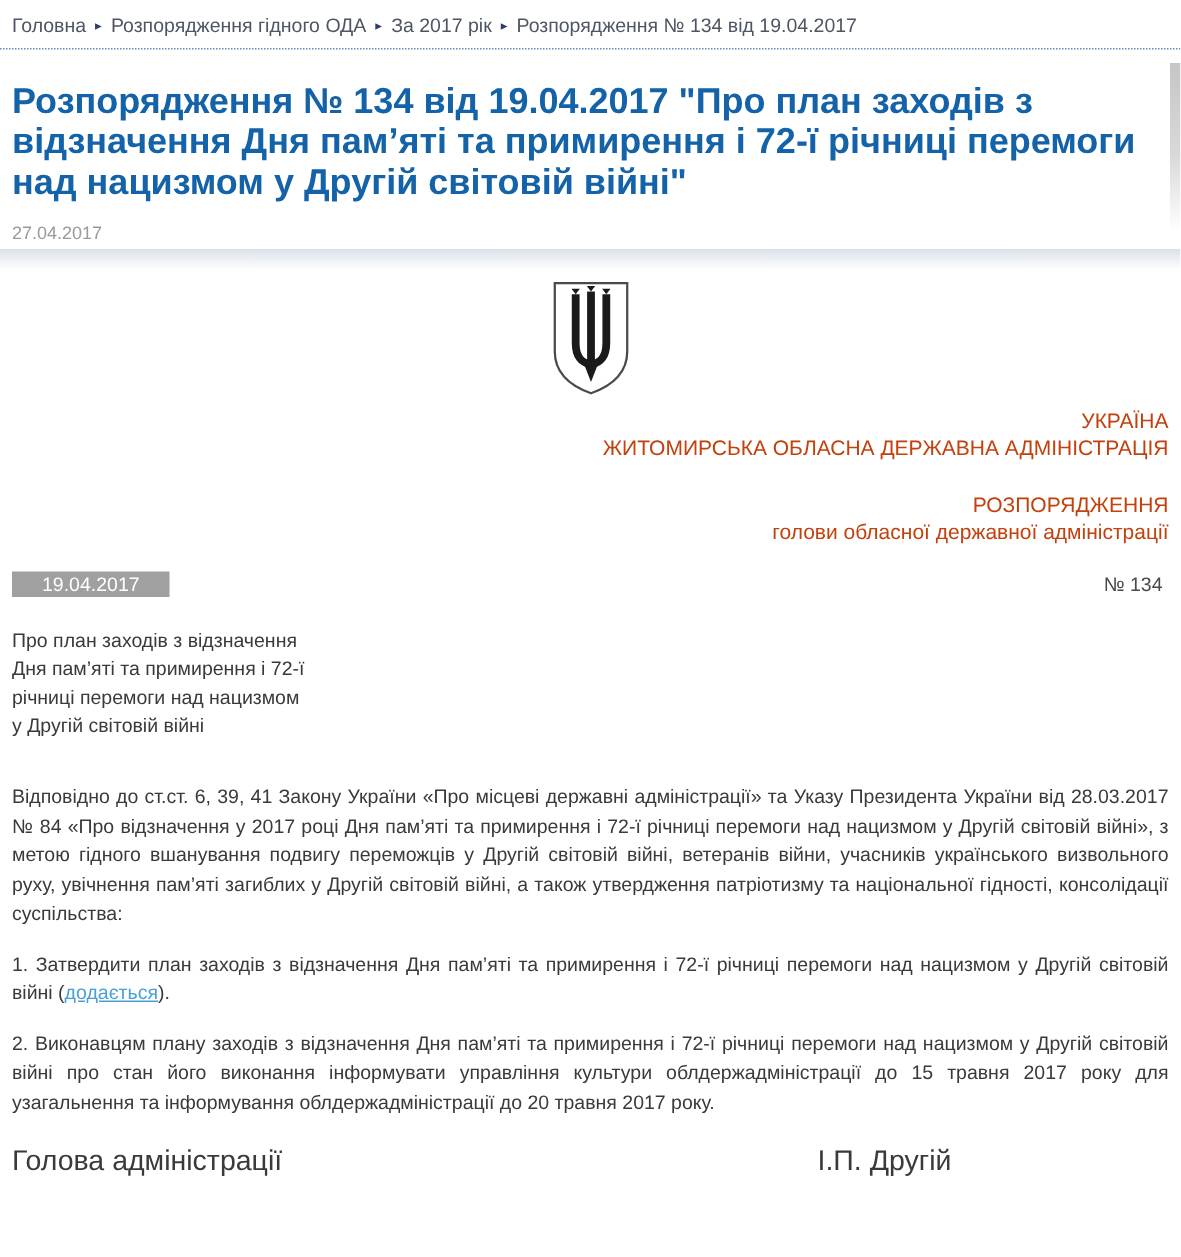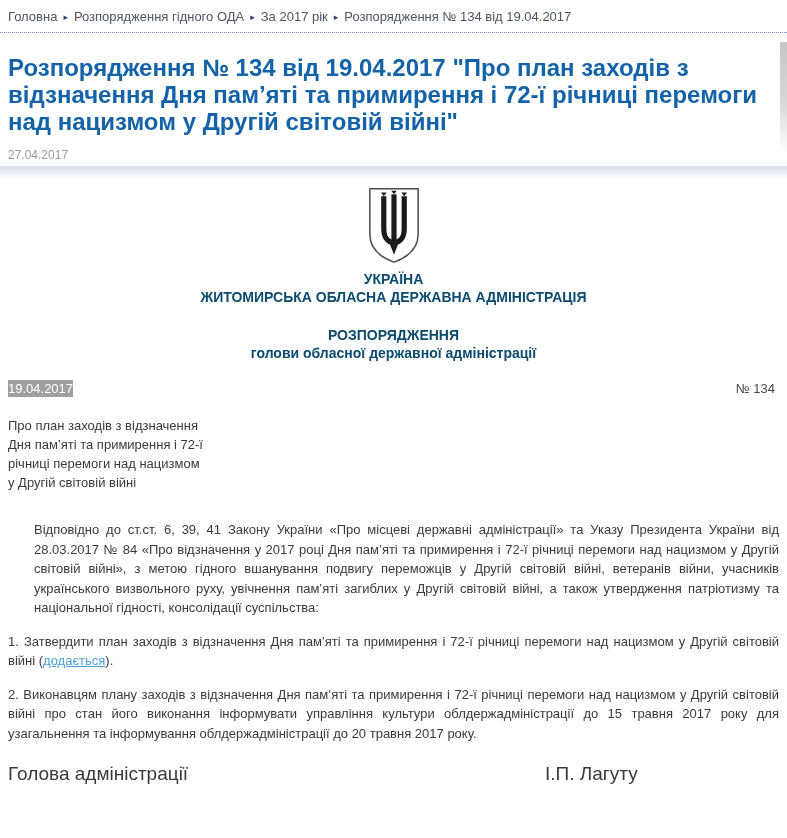--- a/index.html
+++ b/index.html
@@ -45,39 +45,39 @@
     background: linear-gradient(to bottom, #c6c6c6 0%, #d9d9d9 55%, rgba(217,217,217,0) 100%);
   }
 
   
   .doc { margin: 0 8px; color: #333333; }
   .emblem-wrap { text-align: center; margin-top: 6px; }
   svg.emblem { width: 56px; height: 78px; display: inline-block; }
 
   .org-block { text-align: center; margin-top: 2px; }
   .org-line {
-    font-weight: bold; font-size: 14px; line-height: 18px; color: #0c4a6e;
+    font-weight: normal; font-size: 14px; line-height: 18px; color: #c2410c; text-align: right;
   }
   .doc-type-block { text-align: center; margin-top: 20px; }
 
   .date-row {
     display: flex; justify-content: space-between; align-items: center;
     margin-top: 18px; font-size: 13px;
   }
-  .doc-date { background: #a0a0a0; color: #ffffff; padding: 1px 0; }
+  .doc-date { background: #a0a0a0; color: #ffffff; padding: 1px 20px; }
   .doc-number { color: #4a4a4a; padding-right: 4px; }
 
   .subject { margin-top: 19px; font-size: 13px; line-height: 19px; color: #3a3a3a; }
 
   p.body-par {
     margin: 14px 0 0 0;
     font-size: 13px; line-height: 19.5px;
     text-align: justify; color: #3a3a3a;
   }
-  p.body-par.first { margin-top: 28px; margin-left: 26px; }
+  p.body-par.first { margin-top: 28px; }
   .doc-link { color: #4aa0d6; text-decoration: underline; cursor: pointer; }
 
   .signature {
     display: flex; margin-top: 20px;
     font-size: 19px; color: #3a3a3a;
   }
   .sig-title { width: 537px; flex: 0 0 537px; }
 </style>
 </head>
 <body>
@@ -133,16 +133,16 @@
 
   <p class="body-par first">Відповідно до ст.ст. 6, 39, 41 Закону України «Про місцеві державні адміністрації» та Указу Президента України від 28.03.2017 № 84 «Про відзначення у 2017 році Дня пам’яті та примирення і 72-ї річниці перемоги над нацизмом у Другій світовій війні», з метою гідного вшанування подвигу переможців у Другій світовій війні, ветеранів війни, учасників українського визвольного руху, увічнення пам’яті загиблих у Другій світовій війні, а також утвердження патріотизму та національної гідності, консолідації суспільства:</p>
 
   <p class="body-par"><span>1. Затвердити план заходів з відзначення Дня пам’яті та примирення і 72-ї річниці перемоги над нацизмом у Другій світовій війні (</span><span class="doc-link">додається</span><span>).</span></p>
 
   <p class="body-par">2. Виконавцям плану заходів з відзначення Дня пам’яті та примирення і 72-ї річниці перемоги над нацизмом у Другій світовій війні про стан його виконання інформувати управління культури облдержадміністрації до 15 травня 2017 року для узагальнення та інформування облдержадміністрації до 20 травня 2017 року.</p>
 
 
   <div class="signature">
     <span class="sig-title">Голова адміністрації</span>
-    <span class="sig-name">І.П. Лагуту</span>
+    <span class="sig-name">І.П. Другій</span>
   </div>
 
 </div>
 
 </body></html>

